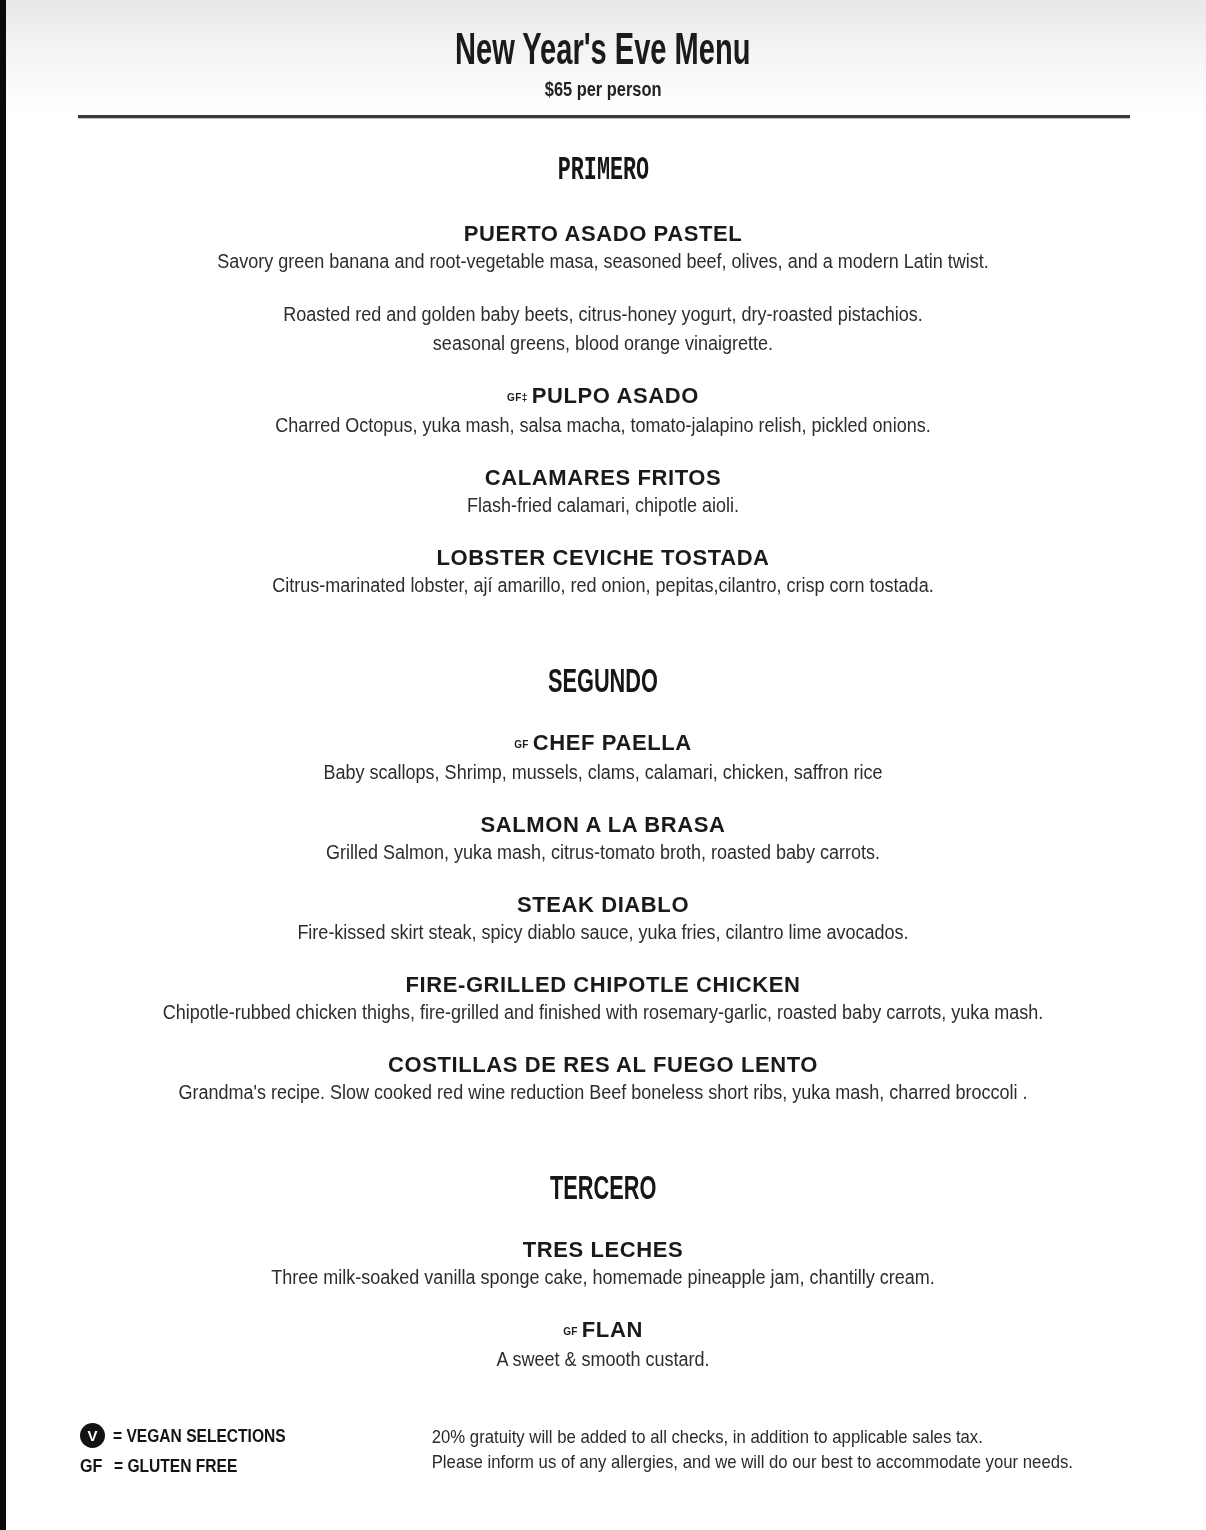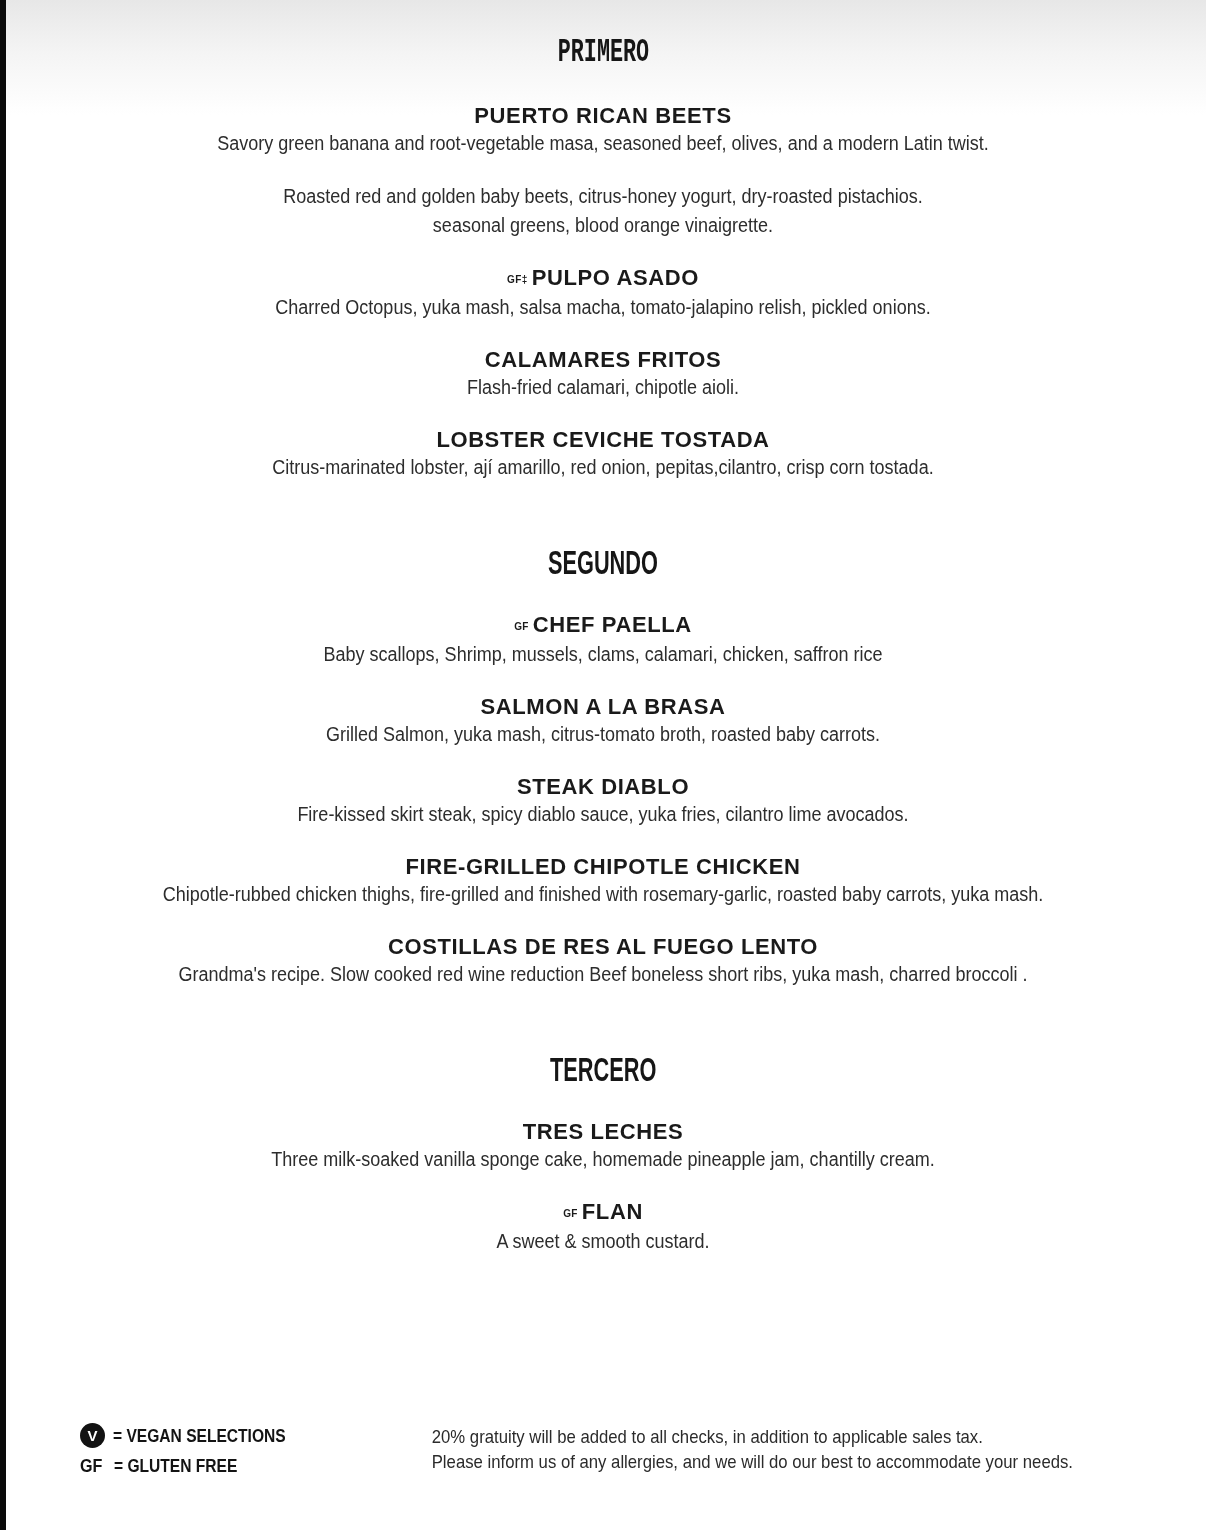--- a/index.html
+++ b/index.html
@@ -96,25 +96,34 @@
     font-size:19px; line-height:25px; color:#2b2b2b;
     transform:scaleX(0.88); transform-origin:center; white-space:nowrap;
   }
 </style>
 </head>
 <body>
 
 <div class="page">
   <div class="edge-bar"></div>
 
+  <div class="header">
+    <div>
+      <span class="doc-title">New Year's Eve Menu</span>
+    </div>
+    <div class="doc-subtitle-wrap">
+      <span class="doc-subtitle">$65 per person</span>
+    </div>
+    <div class="header-rule"></div>
+  </div>
 
   <div class="menu" id="menu-sections">
       <div class="section-heading-wrap first"><h2 class="section-heading">PRIMERO</h2></div>
       <div class="dish">
-        <div class="dish-name">PUERTO RICAN BEETS</div>
+        <div class="dish-name">PUERTO ASADO PASTEL</div>
         <div class="dish-desc-line">Savory green banana and root-vegetable masa, seasoned beef, olives, and a modern Latin twist.</div>
       </div>
       <div class="dish">
         <div class="dish-desc-line">Roasted red and golden baby beets, citrus-honey yogurt, dry-roasted pistachios.</div>
         <div class="dish-desc-line">seasonal greens, blood orange vinaigrette.</div>
       </div>
       <div class="dish">
         <div class="dish-name"><span class="dish-prefix">GF‡</span>PULPO ASADO</div>
         <div class="dish-desc-line">Charred Octopus, yuka mash, salsa macha, tomato-jalapino relish, pickled onions.</div>
       </div>

